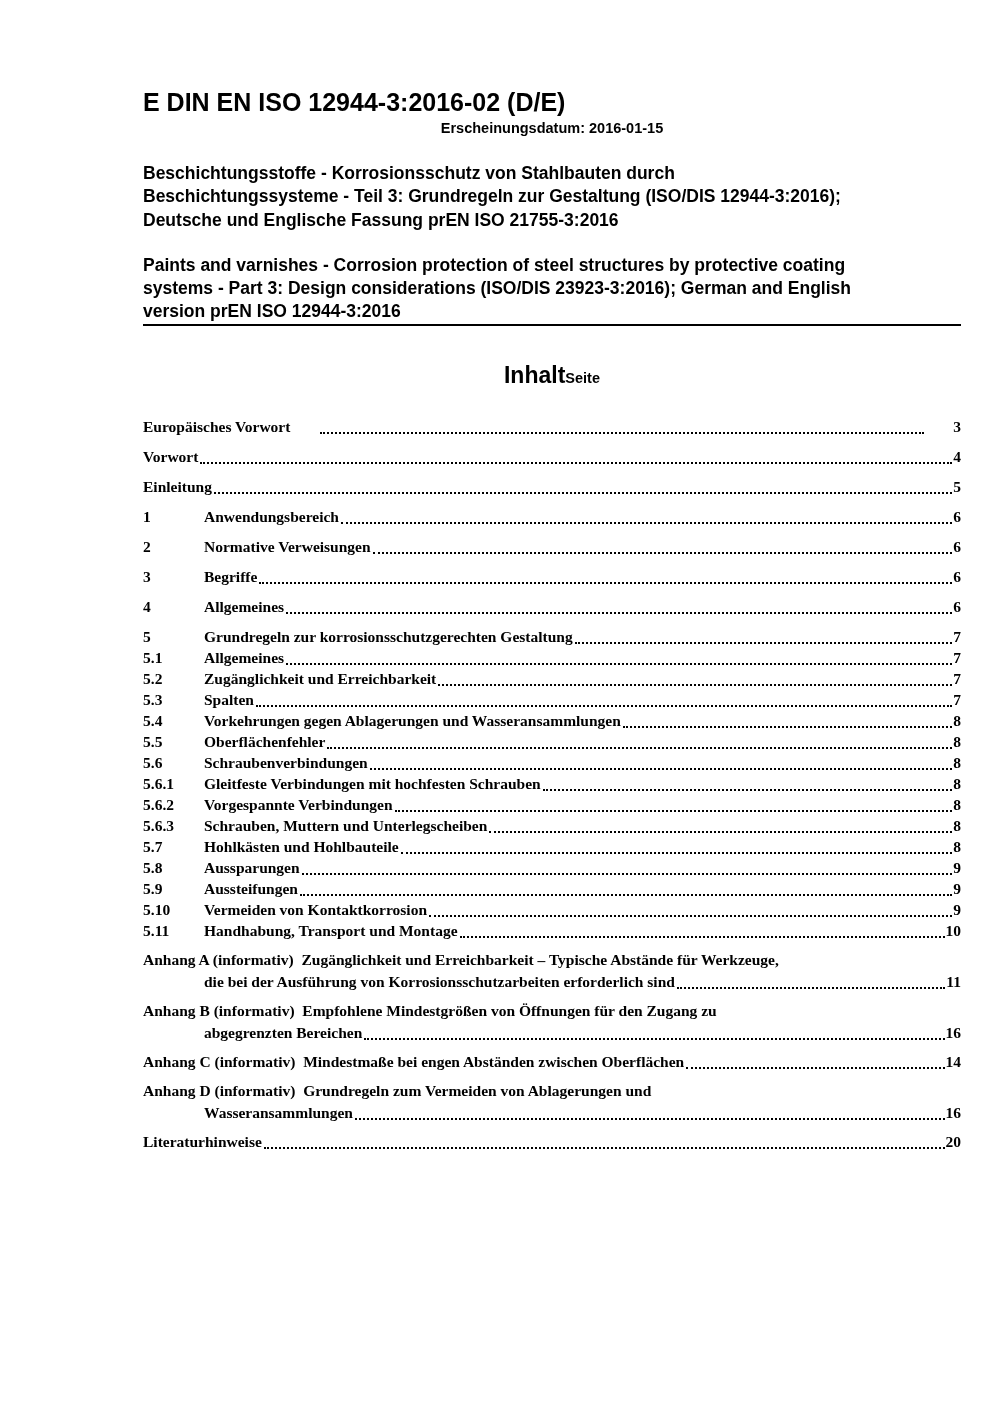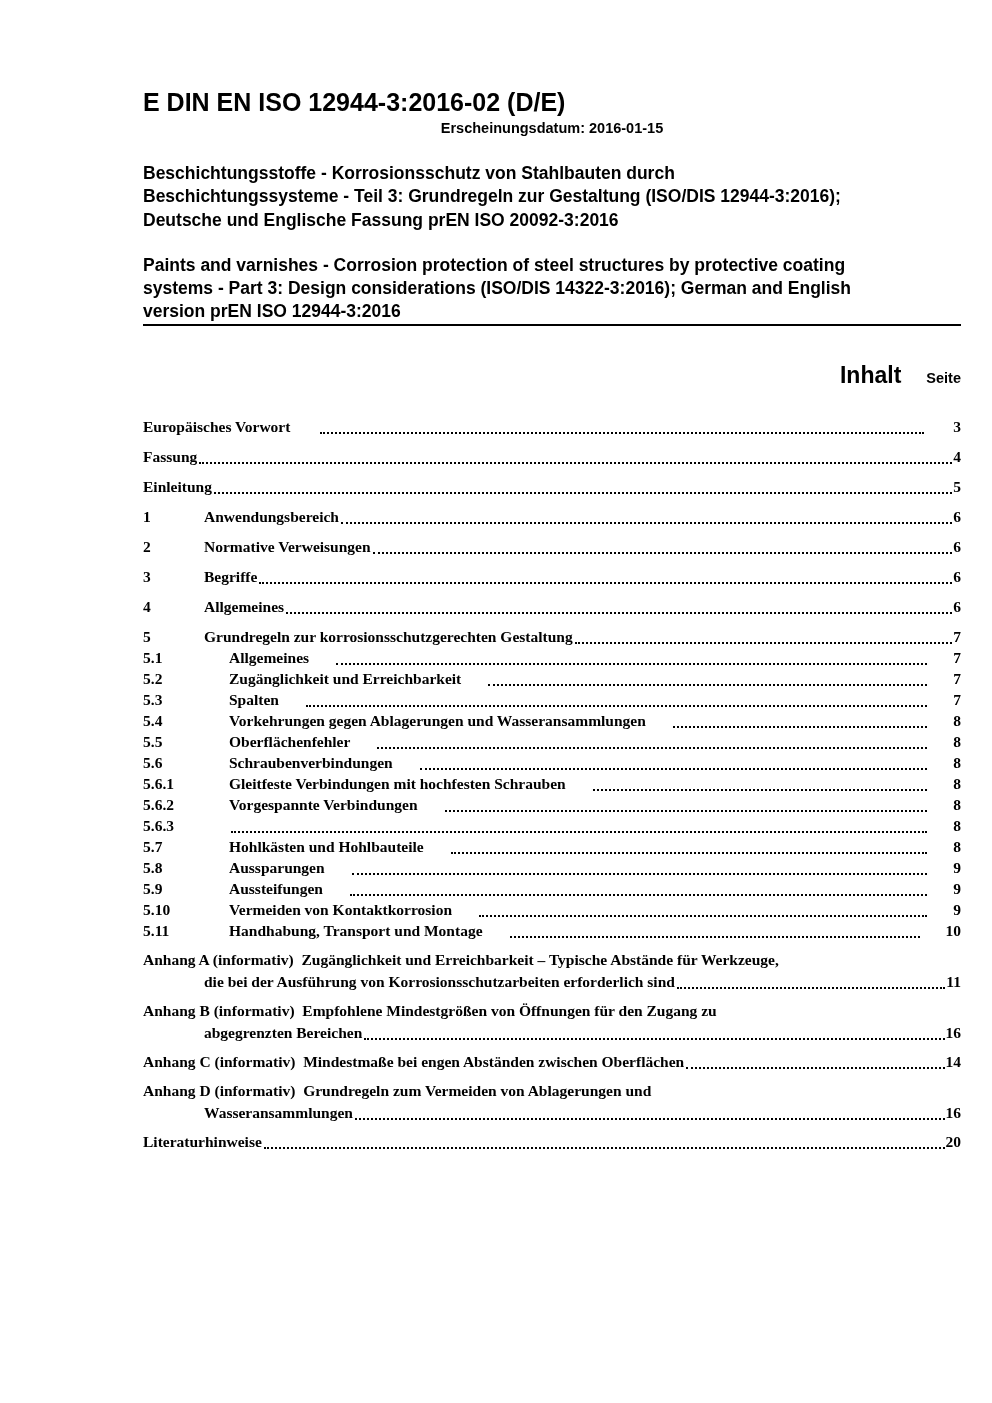--- a/index.html
+++ b/index.html
@@ -43,23 +43,22 @@
   .title-de { margin-top: 25px; }
   .title-en { margin-top: 22px; }
   .rule {
     margin-top: 0;
     border-top: 2px solid #000;
     width: 100%;
   }
   .inhalt-row {
     margin-top: 34px;
     display: flex;
-    justify-content: flex-end;
+    justify-content: center;
     align-items: baseline;
-    gap: 25px;
   }
   .inhalt { font-size: 23px; line-height: 30px; font-weight: bold; }
   .seite  { font-size: 14.5px; font-weight: bold; }
   .toc-list {
     margin-top: 27px;
     font-family: "Liberation Serif", serif;
     font-weight: bold;
     font-size: 15.5px;
   }
   .row {
@@ -69,21 +68,21 @@
   .row .num { width: 61px; flex: none; }
   .row .lbl { white-space: nowrap; flex: none; }
   .row .leader {
     flex: 1;
     min-width: 8px;
     border-bottom: 2px dotted #000;
     margin: 0 1px 3px 2px;
   }
   .row .pg { flex: none; }
   .toc-list > .row.main  { margin-top: 10px; }
-  .toc-list > .row.sub   { margin-top: 1px; gap: 25px; }
+  .toc-list > .row.sub   { margin-top: 1px; }
   .toc-list > .row.annex { margin-top: 9px; }
   .toc-list > .row.cont  { margin-top: 2px; padding-left: 61px; }
   .toc-list > .row:first-child { margin-top: 0; gap: 28px; }
   .footer {
     position: absolute;
     top: 1321px;
     right: 56px;
     font-size: 14px;
     font-family: "Liberation Sans", sans-serif;
     white-space: pre;
@@ -95,44 +94,44 @@
 <div class="page">
   <div class="content">
 
     <div class="doc-title">E DIN EN ISO 12944-3:2016-02 (D/E)</div>
 
     <div class="release">Erscheinungsdatum: 2016-01-15</div>
 
     <div class="title-block title-de">
         <div>Beschichtungsstoffe - Korrosionsschutz von Stahlbauten durch</div>
         <div>Beschichtungssysteme - Teil 3: Grundregeln zur Gestaltung (ISO/DIS 12944-3:2016);</div>
-        <div>Deutsche und Englische Fassung prEN ISO 20092-3:2016</div>
+        <div>Deutsche und Englische Fassung prEN ISO 21755-3:2016</div>
       </div>
 
     <div class="title-block title-en">
         <div>Paints and varnishes - Corrosion protection of steel structures by protective coating</div>
-        <div>systems - Part 3: Design considerations (ISO/DIS 14322-3:2016); German and English</div>
+        <div>systems - Part 3: Design considerations (ISO/DIS 23923-3:2016); German and English</div>
         <div>version prEN ISO 12944-3:2016</div>
       </div>
 
     <div class="rule"></div>
 
     <div class="inhalt-row">
       <span class="inhalt">Inhalt</span>
       <span class="seite">Seite</span>
     </div>
 
     <div class="toc-list">
         <div class="row main">
           <span class="lbl">Europäisches Vorwort</span>
           <span class="leader"></span>
           <span class="pg">3</span>
         </div>
         <div class="row main">
-          <span class="lbl">Fassung</span>
+          <span class="lbl">Vorwort</span>
           <span class="leader"></span>
           <span class="pg">4</span>
         </div>
         <div class="row main">
           <span class="lbl">Einleitung</span>
           <span class="leader"></span>
           <span class="pg">5</span>
         </div>
         <div class="row main">
           <span class="num">1</span>
@@ -207,20 +206,21 @@
           <span class="pg">8</span>
         </div>
         <div class="row sub">
           <span class="num">5.6.2</span>
           <span class="lbl">Vorgespannte Verbindungen</span>
           <span class="leader"></span>
           <span class="pg">8</span>
         </div>
         <div class="row sub">
           <span class="num">5.6.3</span>
+          <span class="lbl">Schrauben, Muttern und Unterlegscheiben</span>
           <span class="leader"></span>
           <span class="pg">8</span>
         </div>
         <div class="row sub">
           <span class="num">5.7</span>
           <span class="lbl">Hohlkästen und Hohlbauteile</span>
           <span class="leader"></span>
           <span class="pg">8</span>
         </div>
         <div class="row sub">

